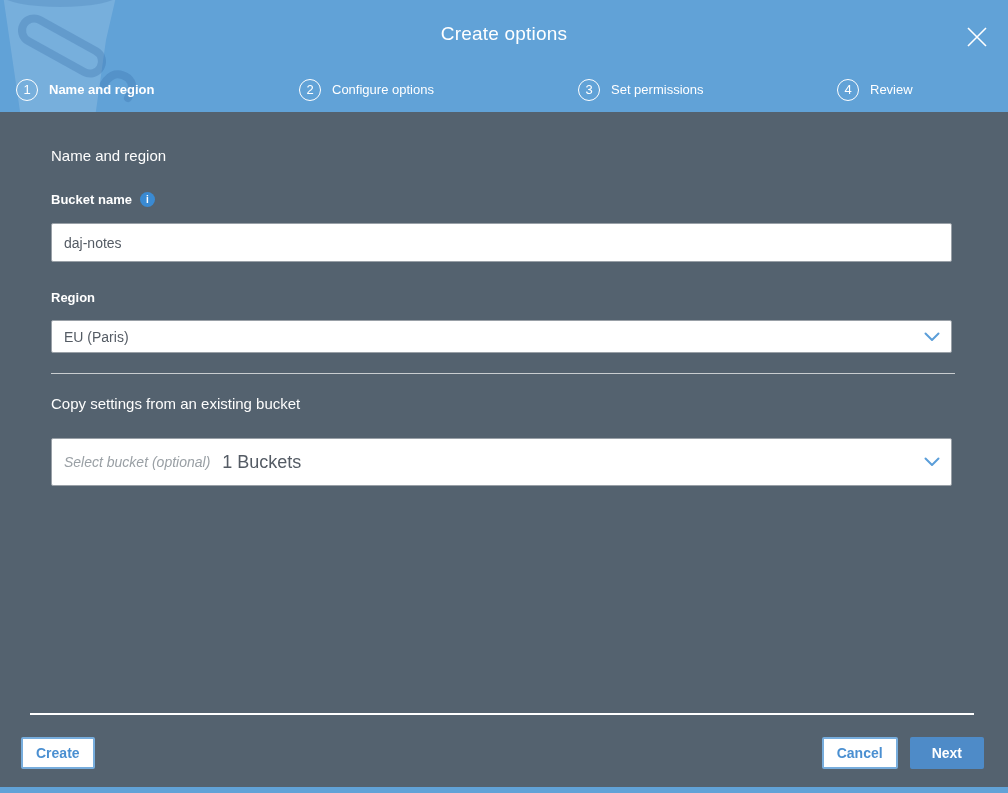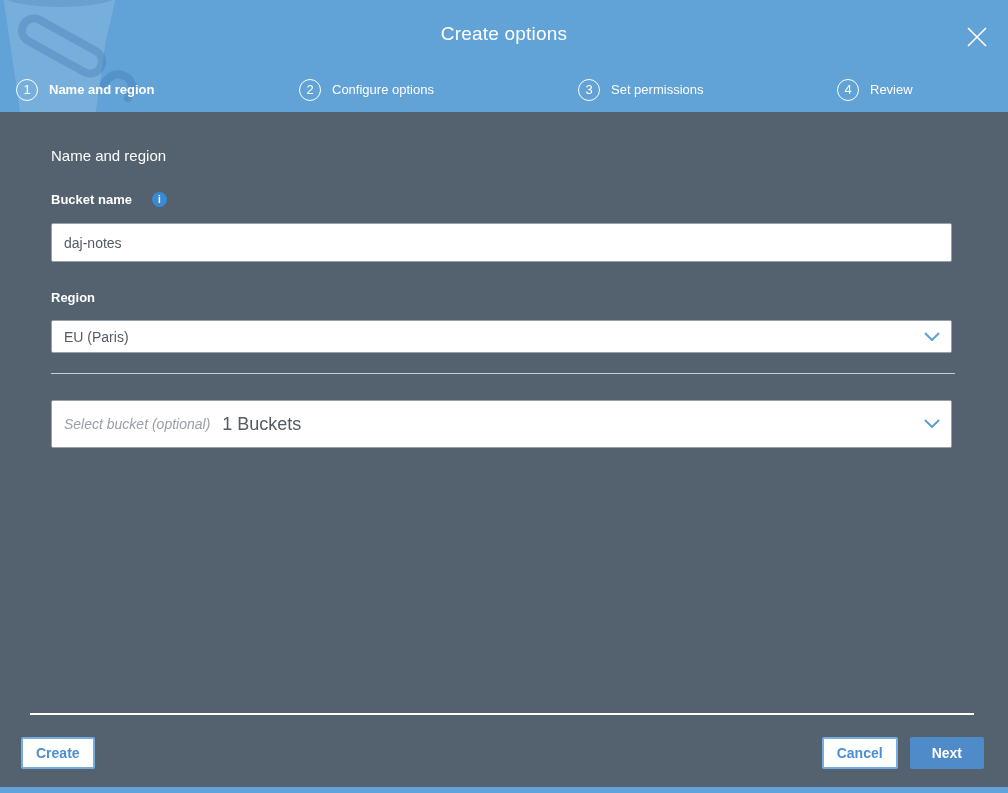--- a/index.html
+++ b/index.html
@@ -21,21 +21,21 @@
   .step:nth-child(1){ width:283px; }
   .step:nth-child(2){ width:279px; }
   .step:nth-child(3){ width:259px; }
   .step-circle { width:22px; height:22px; border:1.5px solid #ffffff; border-radius:50%; display:flex; align-items:center; justify-content:center; color:#ffffff; font-size:13px; flex:0 0 auto; }
   .step-label { margin-left:11px; color:#ffffff; font-size:13px; }
   .step.active .step-label { font-weight:700; }
 
   
   .content { position:absolute; top:112px; left:0; right:0; color:#ffffff; }
   .section-heading { margin:35px 51px 0 51px; font-size:15px; font-weight:400; color:#fdfdfd; }
-  .field-label { margin:28px 51px 0 51px; font-size:13px; font-weight:700; color:#ffffff; display:flex; align-items:center;gap:12px; }
+  .field-label { margin:28px 51px 0 51px; font-size:13px; font-weight:700; color:#ffffff; display:flex; align-items:center; }
   .info-icon { display:inline-flex; width:15px; height:15px; margin-left:8px; border-radius:50%; background:#3A8AD2; color:#ffffff; font-size:10px; font-weight:700; font-style:normal; align-items:center; justify-content:center; cursor:pointer; }
 
   .text-input { display:block; margin:16px 51px 0 51px; width:901px; height:39px; background:#ffffff; border:1px solid #99a0a7; border-radius:2px; padding:0 12px; font-family:"Liberation Sans",sans-serif; font-size:14px; color:#545b64; outline:none; }
 
   .select-field { position:relative; margin:15px 51px 0 51px; width:901px; height:33px; background:#ffffff; border:1px solid #99a0a7; border-radius:2px; display:flex; align-items:center; padding:0 34px 0 12px; cursor:pointer; }
   .select-value { font-size:14px; color:#545b64; }
   .select-chevron { position:absolute; right:11px; top:50%; transform:translateY(-50%); display:flex; }
 
   .divider-mid { margin:20px 0 0 51px; width:904px; height:1px; background:#c9cdd0; }
 
@@ -110,20 +110,21 @@
       <span class="select-value">EU (Paris)</span>
       <span class="select-chevron">
         <svg width="16" height="10" viewBox="0 0 16 10">
             <path d="M1.5 1.5 L8 8 L14.5 1.5" fill="none" stroke="#5b9ed9" stroke-width="2" stroke-linecap="round" stroke-linejoin="round"></path>
           </svg>
       </span>
     </div>
 
     <div class="divider-mid"></div>
 
+    <div class="section-heading" style="margin-top:21px;">Copy settings from an existing bucket</div>
 
     <div class="select-field tall">
       <span class="placeholder-italic">Select bucket (optional)</span>
       <span class="count-text">1 Buckets</span>
       <span class="select-chevron">
         <svg width="16" height="10" viewBox="0 0 16 10">
             <path d="M1.5 1.5 L8 8 L14.5 1.5" fill="none" stroke="#5b9ed9" stroke-width="2" stroke-linecap="round" stroke-linejoin="round"></path>
           </svg>
       </span>
     </div>

